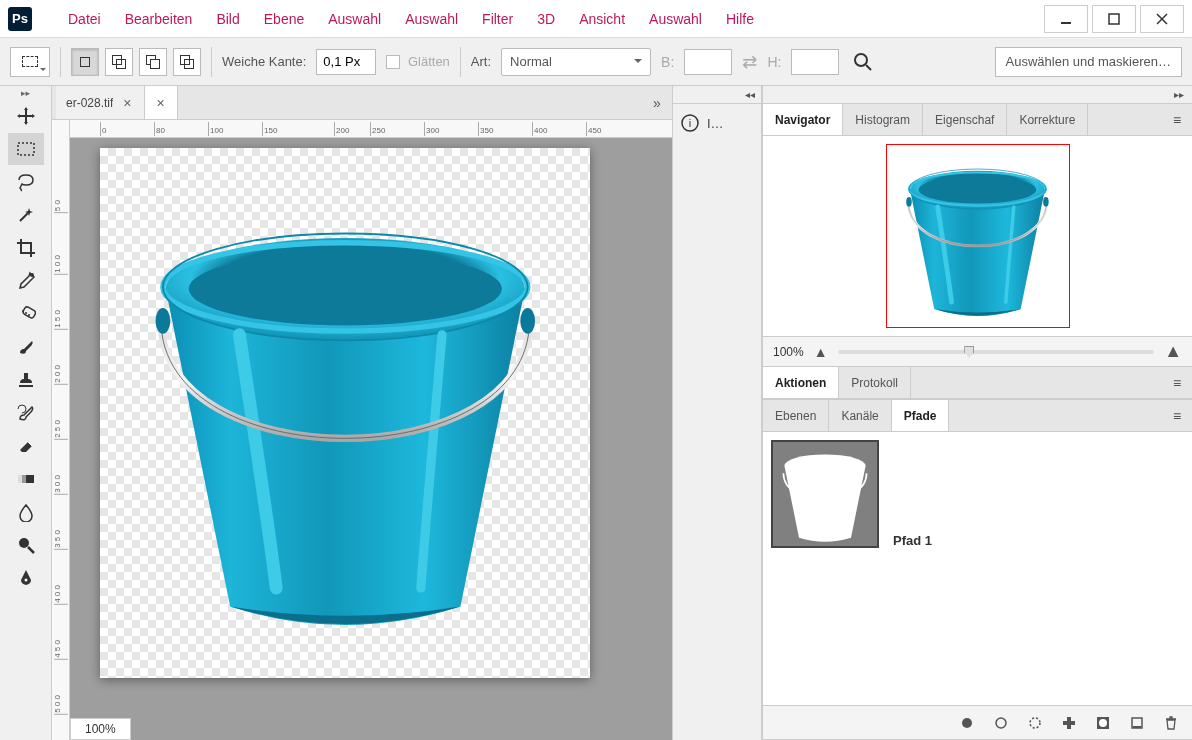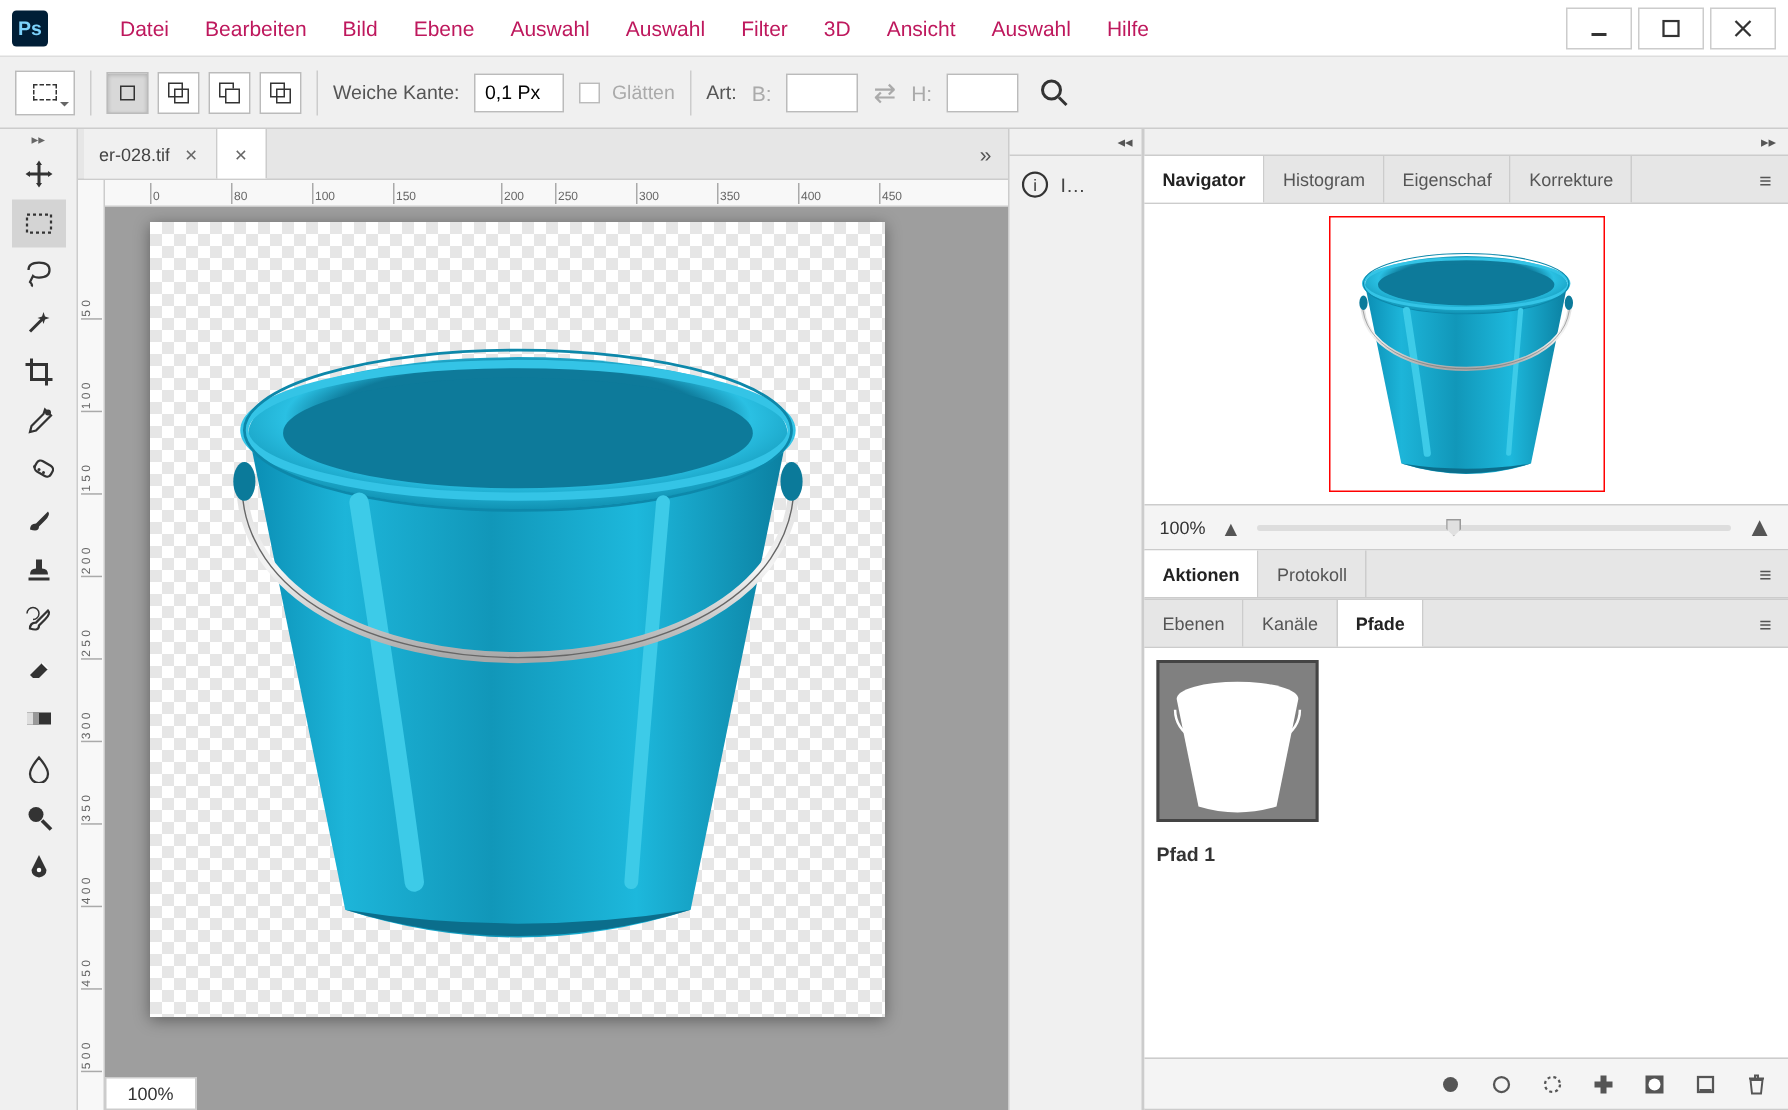--- a/index.html
+++ b/index.html
@@ -19,28 +19,28 @@
     height: 38px;
     background: #fff;
     border-bottom: 1px solid #ddd;
     display: flex;
     align-items: center;
     padding: 0 8px;
   }
   .ps-logo {
     width: 24px; height: 24px;
     background: #001e36;
-    color: #7dd3fc;
+    color: #ffffff;
     font-weight: bold;
     font-size: 13px;
     display: flex;
     align-items: center;
     justify-content: center;
     border-radius: 3px;
-    margin-right: 36px;
+    margin-right: 24px;
   }
   .menu-item {
     padding: 6px 12px;
     cursor: default;
     font-size: 14px;
     color: #be185d;
   }
   .window-controls {
     margin-left: auto;
     display: flex;
@@ -436,24 +436,23 @@
   .aktionen-body { height: 0; }
   .pfade-body {
     background: #fff;
     flex: 1;
     padding: 4px;
     overflow: auto;
     min-height: 160px;
   }
   .path-item {
     display: flex;
-    align-items: flex-start;
+    align-items: flex-end;
     gap: 14px;
     padding: 4px;
-    flex-direction: column;
   }
   .path-thumb {
     width: 108px; height: 108px;
     background: #808080;
     border: 2px solid #444;
     display: flex;
     align-items: center;
     justify-content: center;
   }
   .path-thumb svg { width: 100%; height: 100%; }
@@ -589,29 +588,33 @@
   </div>
   <div class="sep"></div>
   <span class="label">Weiche Kante:</span>
   <input class="text-input" value="0,1 Px" style="">
   <span class="disabled">
     <span class="checkbox"></span>
     <span>Glätten</span>
   </span>
   <div class="sep"></div>
   <span class="label">Art:</span>
+  <div class="select">
+      <span>Normal</span>
+    </div>
   <span class="scrub disabled">B:</span>
   <input class="num-input" disabled="" value="" style="">
   <span class="swap-icon">⇄</span>
   <span class="scrub disabled">H:</span>
   <input class="num-input" disabled="" value="" style="">
   <svg width="20" height="20" style="margin-left:4px">
       <circle cx="8" cy="8" r="6" fill="none" stroke="#333" stroke-width="2"></circle>
       <line x1="13" y1="13" x2="18" y2="18" stroke="#333" stroke-width="2"></line>
     </svg>
+  <div class="select-btn">Auswählen und maskieren…</div>
 </div>
 
 <div class="main-row">
 
   <div class="toolbox">
     <div class="tool-expand">▸▸</div>
     <div class="tool">
         <svg viewBox="0 0 20 20">
           <path d="M10 1 L12 4 H11 V9 H16 V8 L19 10 L16 12 V11 H11 V16 H12 L10 19 L8 16 H9 V11 H4 V12 L1 10 L4 8 V9 H9 V4 H8 Z" fill="#333"></path>
         </svg>

